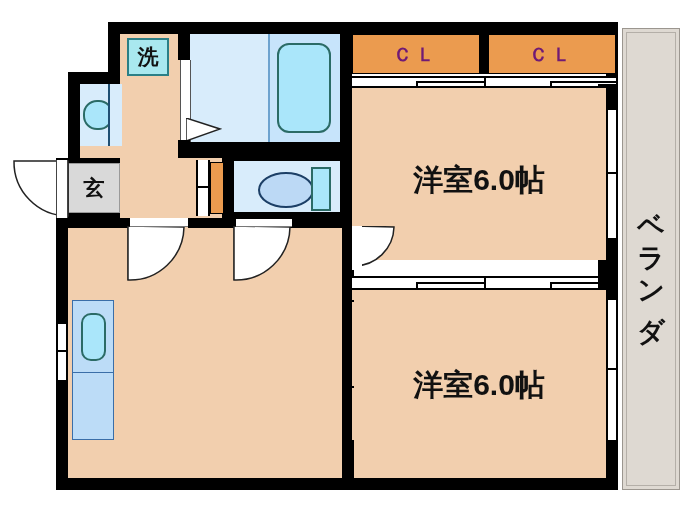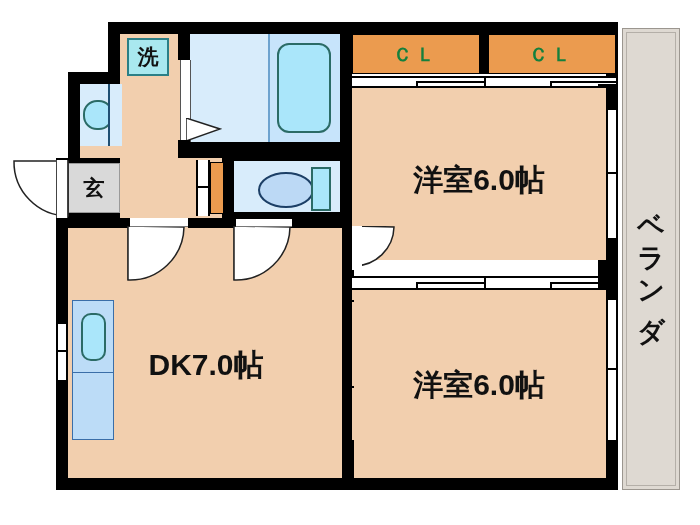--- a/index.html
+++ b/index.html
@@ -11,21 +11,21 @@
   
   .wall{background:#000000;}
   .room{background:#f2cfae;}
   .wet{background:#d8ecfb;}
   .tub-area{background:#c7e4fb;}
   .tubwater{background:#aae6fa;border:2px solid #2b6b66;border-radius:12px;}
   .closet{background:#eb9b4f;border:1px solid #000;}
   .veranda{background:#ded9d2;border:1px solid #9b968f;}
   .genkan{background:#d9d9d9;border:1px solid #9a9a9a;}
   .whitegap{background:#ffffff;}
-  .cl-label{font-size:19px;letter-spacing:4px;line-height:1;color:#15803d;
+  .cl-label{font-size:19px;letter-spacing:4px;line-height:1;color:#701a75;
             font-weight:bold;text-align:center;}
   .room-label{font-size:30px;color:#111;font-weight:bold;letter-spacing:0px;}
   .small-label{font-size:21px;color:#111;font-weight:bold;}
   .vert-label{writing-mode:vertical-rl;text-orientation:upright;
               font-size:27px;font-weight:bold;color:#111;letter-spacing:3px;}
   .sen-box{background:#a9e8ef;border:2px solid #2b7f86;}
   .sink-basin{background:#aae6fa;border:2px solid #2b6b66;border-radius:14px;}
   .toilet-bowl{background:#bcd9f5;border:2px solid #1c3f66;border-radius:50%;}
   .toilet-tank{background:#aae6fa;border:2px solid #2b6b66;}
   .kitchen{background:#bcdcf7;border:1px solid #3a6ea8;}
@@ -114,22 +114,20 @@
   </svg>
   <div class="abs" style="left:56px;top:160px;width:12px;height:58px;background:#fff;
               border-left:1px solid #444;border-right:1px solid #444;"></div>
 
   <div class="abs closet" style="left:210px;top:162px;width:14px;height:52px;"></div>
 
   <div class="abs vslider" style="left:196px;top:160px;width:14px;height:56px;"></div>
   <div class="abs railline" style="left:196px;top:186px;width:14px;height:2px;"></div>
 
   <div class="abs room" style="left:68px;top:226px;width:274px;height:252px;"></div>
-  <div class="abs room-label" style="left:78px;top:345px;width:256px;height:40px;display:flex;
-              align-items:center;justify-content:center;">DK7.0帖</div>
 
   <div class="abs wall" style="left:68px;top:218px;width:62px;height:10px;"></div>
   <div class="abs wall" style="left:188px;top:218px;width:46px;height:10px;"></div>
   <div class="abs wall" style="left:290px;top:218px;width:52px;height:10px;"></div>
 
   <svg class="abs" style="left:126px;top:226px;width:62px;height:58px;">
     <path d="M2,0 L2,54" stroke="#333" stroke-width="1" fill="none"></path>
     <path d="M2,0 L2,54 A54,54 0 0,0 58,1 Z" fill="#ffffff" stroke="#222" stroke-width="1.5"></path>
   </svg>
   <div class="abs whitegap" style="left:130px;top:219px;width:58px;height:8px;border-bottom:1px solid #777;"></div>

